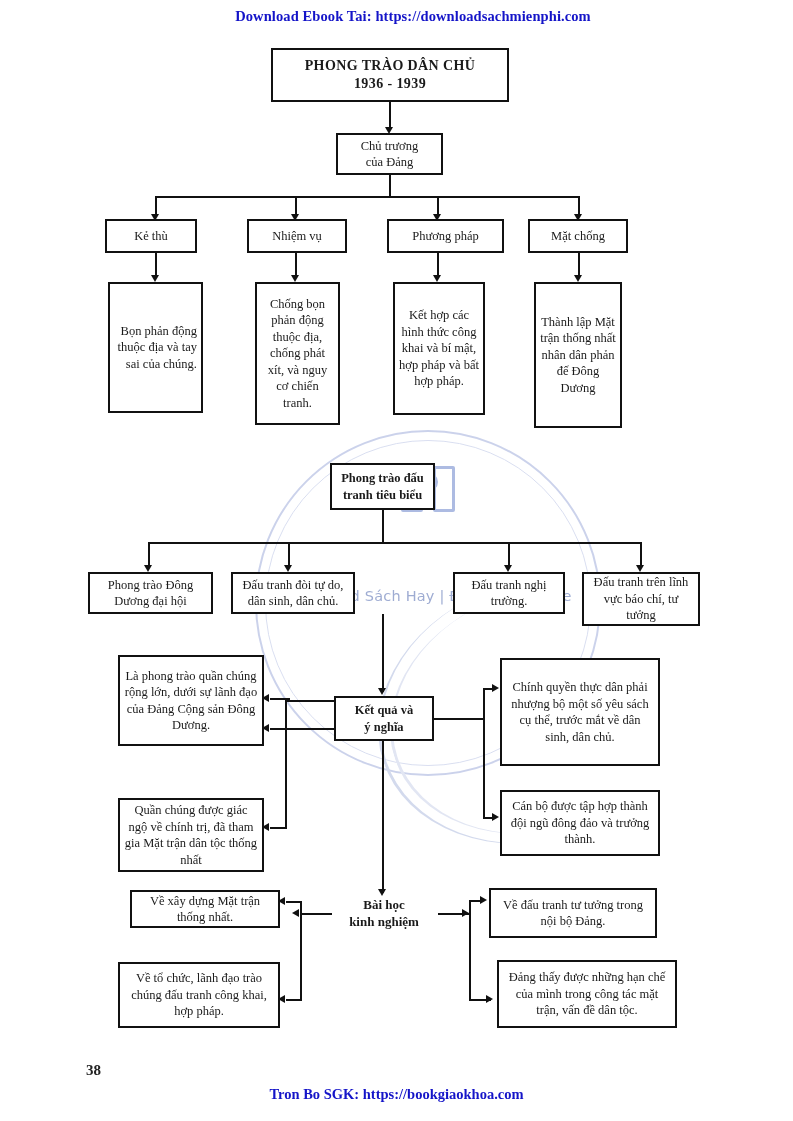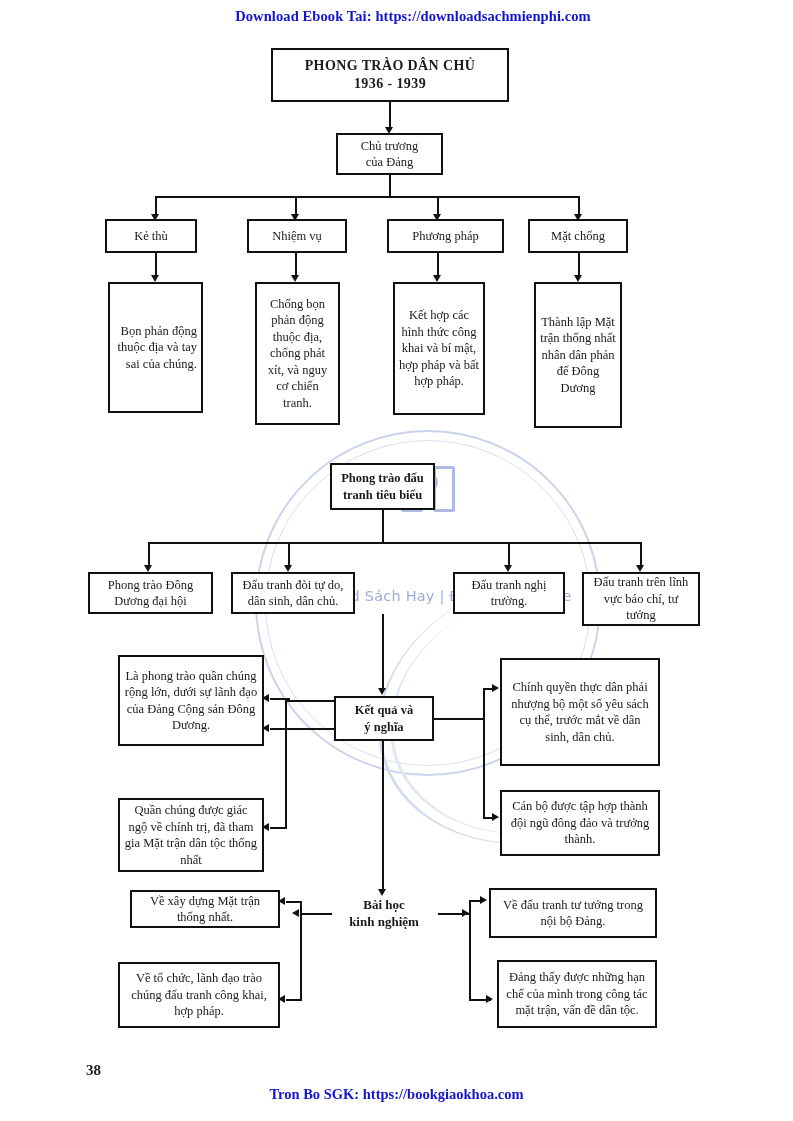--- a/index.html
+++ b/index.html
@@ -256,13 +256,13 @@
 
 <div class="ln h" style="left:438px;top:913px;width:32px;"></div>
 <div class="arw right" style="left:462px;top:909px;"></div>
 <div class="ln v" style="left:469px;top:900px;height:100px;"></div>
 <div class="ln h" style="left:469px;top:900px;width:14px;"></div>
 <div class="arw right" style="left:480px;top:896px;"></div>
 <div class="ln h" style="left:469px;top:999px;width:22px;"></div>
 <div class="arw right" style="left:486px;top:995px;"></div>
 
 <div class="node" style="left:489px;top:888px;width:168px;height:50px;">Về đấu tranh tư tưởng trong nội bộ Đảng.</div>
-<div class="node" style="left:497px;top:960px;width:160px;height:68px;">Đảng thấy được những hạn chế của mình trong công tác mặt trận, vấn đề dân tộc.</div>
+<div class="node" style="left:497px;top:960px;width:180px;height:68px;">Đảng thấy được những hạn chế của mình trong công tác mặt trận, vấn đề dân tộc.</div>
 
 </body></html>

